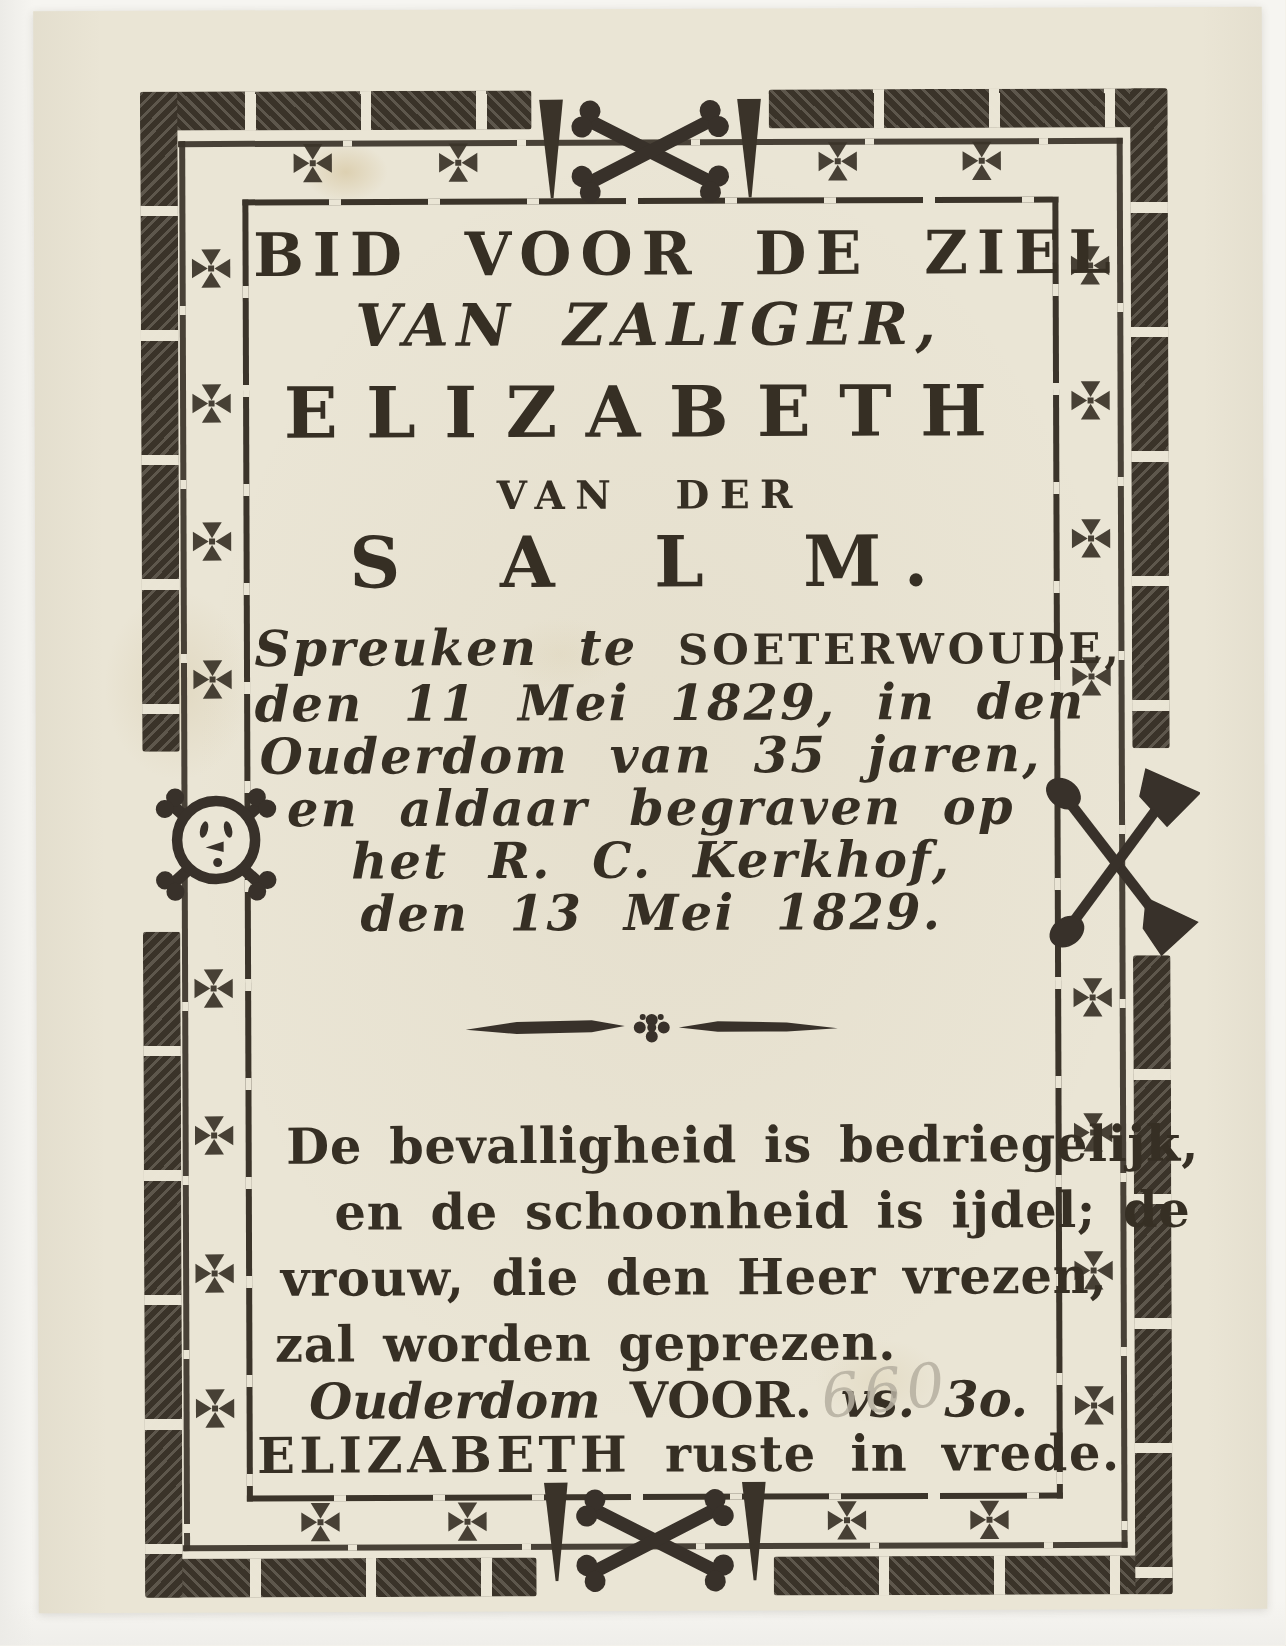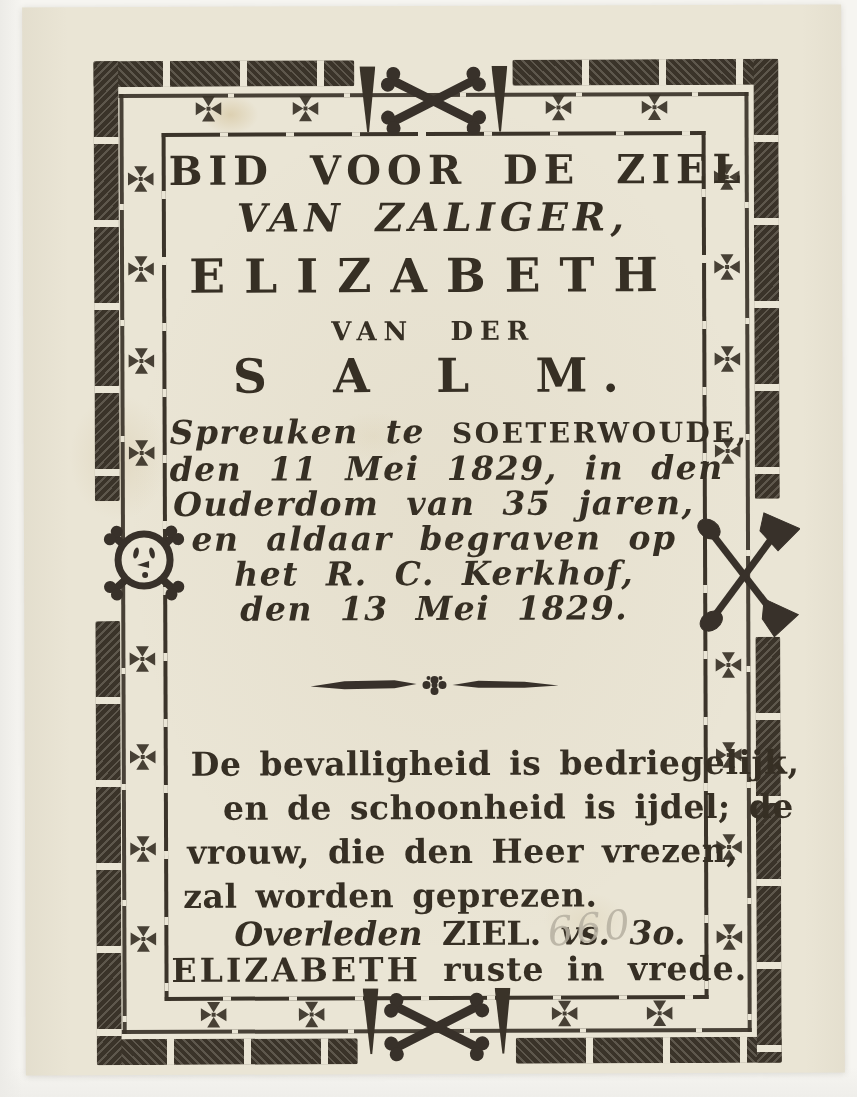--- a/index.html
+++ b/index.html
@@ -279,19 +279,19 @@
       </div>
   </div>
 
   <div class="txt verse">
       <div class="vl-0">De bevalligheid is bedriegelijk,</div>
       <div class="vl-1">en de schoonheid is ijdel; de</div>
       <div class="vl-2">vrouw, die den Heer vrezen,</div>
       <div class="vl-3">zal worden geprezen.</div>
     </div>
 
-  <div class="txt source"><span class="it">Overleden</span> <span>ZIEL.</span> <span class="it">vs. 3o.</span></div>
+  <div class="txt source"><span class="it">Ouderdom</span> <span>VOOR.</span> <span class="it">vs. 3o.</span></div>
 
   <div class="txt closing"><span class="cname">ELIZABETH</span> <span>ruste in vrede.</span></div>
 
   <div class="pencil">660</div>
 
 </div>
 
 </body></html>

